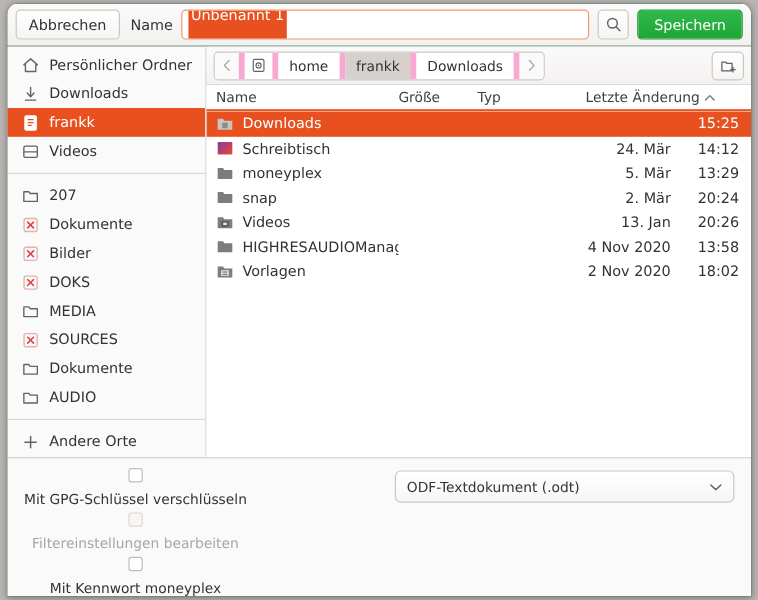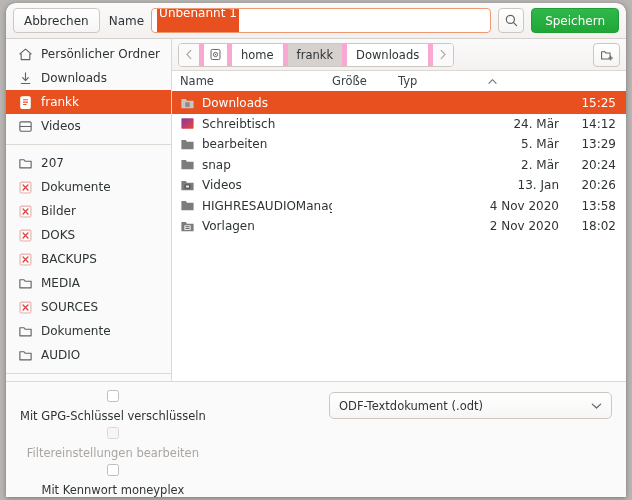--- a/index.html
+++ b/index.html
@@ -306,28 +306,20 @@
         <div class="side-item">
           <svg class="side-icon" width="14" height="14" viewBox="0 0 16 16">
             <rect x="2.2" y="2.2" width="11.6" height="11.6" rx="1.6" fill="none" stroke="#e6b0b0" stroke-width="1.2"></rect>
             <line x1="5.4" y1="5.4" x2="10.6" y2="10.6" stroke="#d44" stroke-width="1.4" stroke-linecap="round"></line>
             <line x1="10.6" y1="5.4" x2="5.4" y2="10.6" stroke="#d44" stroke-width="1.4" stroke-linecap="round"></line>
           </svg>
           <span>DOKS</span>
         </div>
         <div class="side-item">
           <svg class="side-icon" width="14" height="14" viewBox="0 0 16 16">
-            <rect x="2.2" y="2.2" width="11.6" height="11.6" rx="1.6" fill="none" stroke="#e6b0b0" stroke-width="1.2"></rect>
-            <line x1="5.4" y1="5.4" x2="10.6" y2="10.6" stroke="#d44" stroke-width="1.4" stroke-linecap="round"></line>
-            <line x1="10.6" y1="5.4" x2="5.4" y2="10.6" stroke="#d44" stroke-width="1.4" stroke-linecap="round"></line>
-          </svg>
-          <span>BACKUPS</span>
-        </div>
-        <div class="side-item">
-          <svg class="side-icon" width="14" height="14" viewBox="0 0 16 16">
             <path d="M2 4 L2 12.6 L14 12.6 L14 5.6 L7.6 5.6 L6.4 4 Z" fill="none" stroke="#5e6365" stroke-width="1.2" stroke-linejoin="round"></path>
           </svg>
           <span>MEDIA</span>
         </div>
         <div class="side-item">
           <svg class="side-icon" width="14" height="14" viewBox="0 0 16 16">
             <rect x="2.2" y="2.2" width="11.6" height="11.6" rx="1.6" fill="none" stroke="#e6b0b0" stroke-width="1.2"></rect>
             <line x1="5.4" y1="5.4" x2="10.6" y2="10.6" stroke="#d44" stroke-width="1.4" stroke-linecap="round"></line>
             <line x1="10.6" y1="5.4" x2="5.4" y2="10.6" stroke="#d44" stroke-width="1.4" stroke-linecap="round"></line>
           </svg>
@@ -387,20 +379,21 @@
             <line x1="10.1" y1="11.5" x2="14.5" y2="11.5" stroke="#5e6365" stroke-width="1.2" stroke-linecap="round"></line>
           </svg>
         </div>
       </div>
 
       <div id="col-headers">
         <div class="col-name">Name</div>
         <div class="col-size">Größe</div>
         <div class="col-type">Typ</div>
         <div class="col-mod">
+          <span>Letzte Änderung</span>
           <svg width="9" height="7" viewBox="0 0 10 7">
             <polyline points="1,5.5 5,1.5 9,5.5" fill="none" stroke="#6b7173" stroke-width="1.2" stroke-linecap="round" stroke-linejoin="round"></polyline>
           </svg>
         </div>
       </div>
 
       <div id="filelist">
           <div class="file-row selected">
             <div class="fr-name">
               <svg class="side-icon" width="13" height="13" viewBox="0 0 16 16">
@@ -431,21 +424,21 @@
             <div class="fr-size"></div>
             <div class="fr-type"></div>
             <div class="fr-date">24. Mär</div>
             <div class="fr-time">14:12</div>
           </div>
           <div class="file-row">
             <div class="fr-name">
               <svg class="side-icon" width="13" height="13" viewBox="0 0 16 16">
                 <path d="M1.5 3.2 L1.5 13 L14.5 13 L14.5 5 L7.4 5 L6.2 3.2 Z" fill="#7c7c7c"></path>
               </svg>
-              <span>bearbeiten</span>
+              <span>moneyplex</span>
             </div>
             <div class="fr-size"></div>
             <div class="fr-type"></div>
             <div class="fr-date">5. Mär</div>
             <div class="fr-time">13:29</div>
           </div>
           <div class="file-row">
             <div class="fr-name">
               <svg class="side-icon" width="13" height="13" viewBox="0 0 16 16">
                 <path d="M1.5 3.2 L1.5 13 L14.5 13 L14.5 5 L7.4 5 L6.2 3.2 Z" fill="#7c7c7c"></path>

